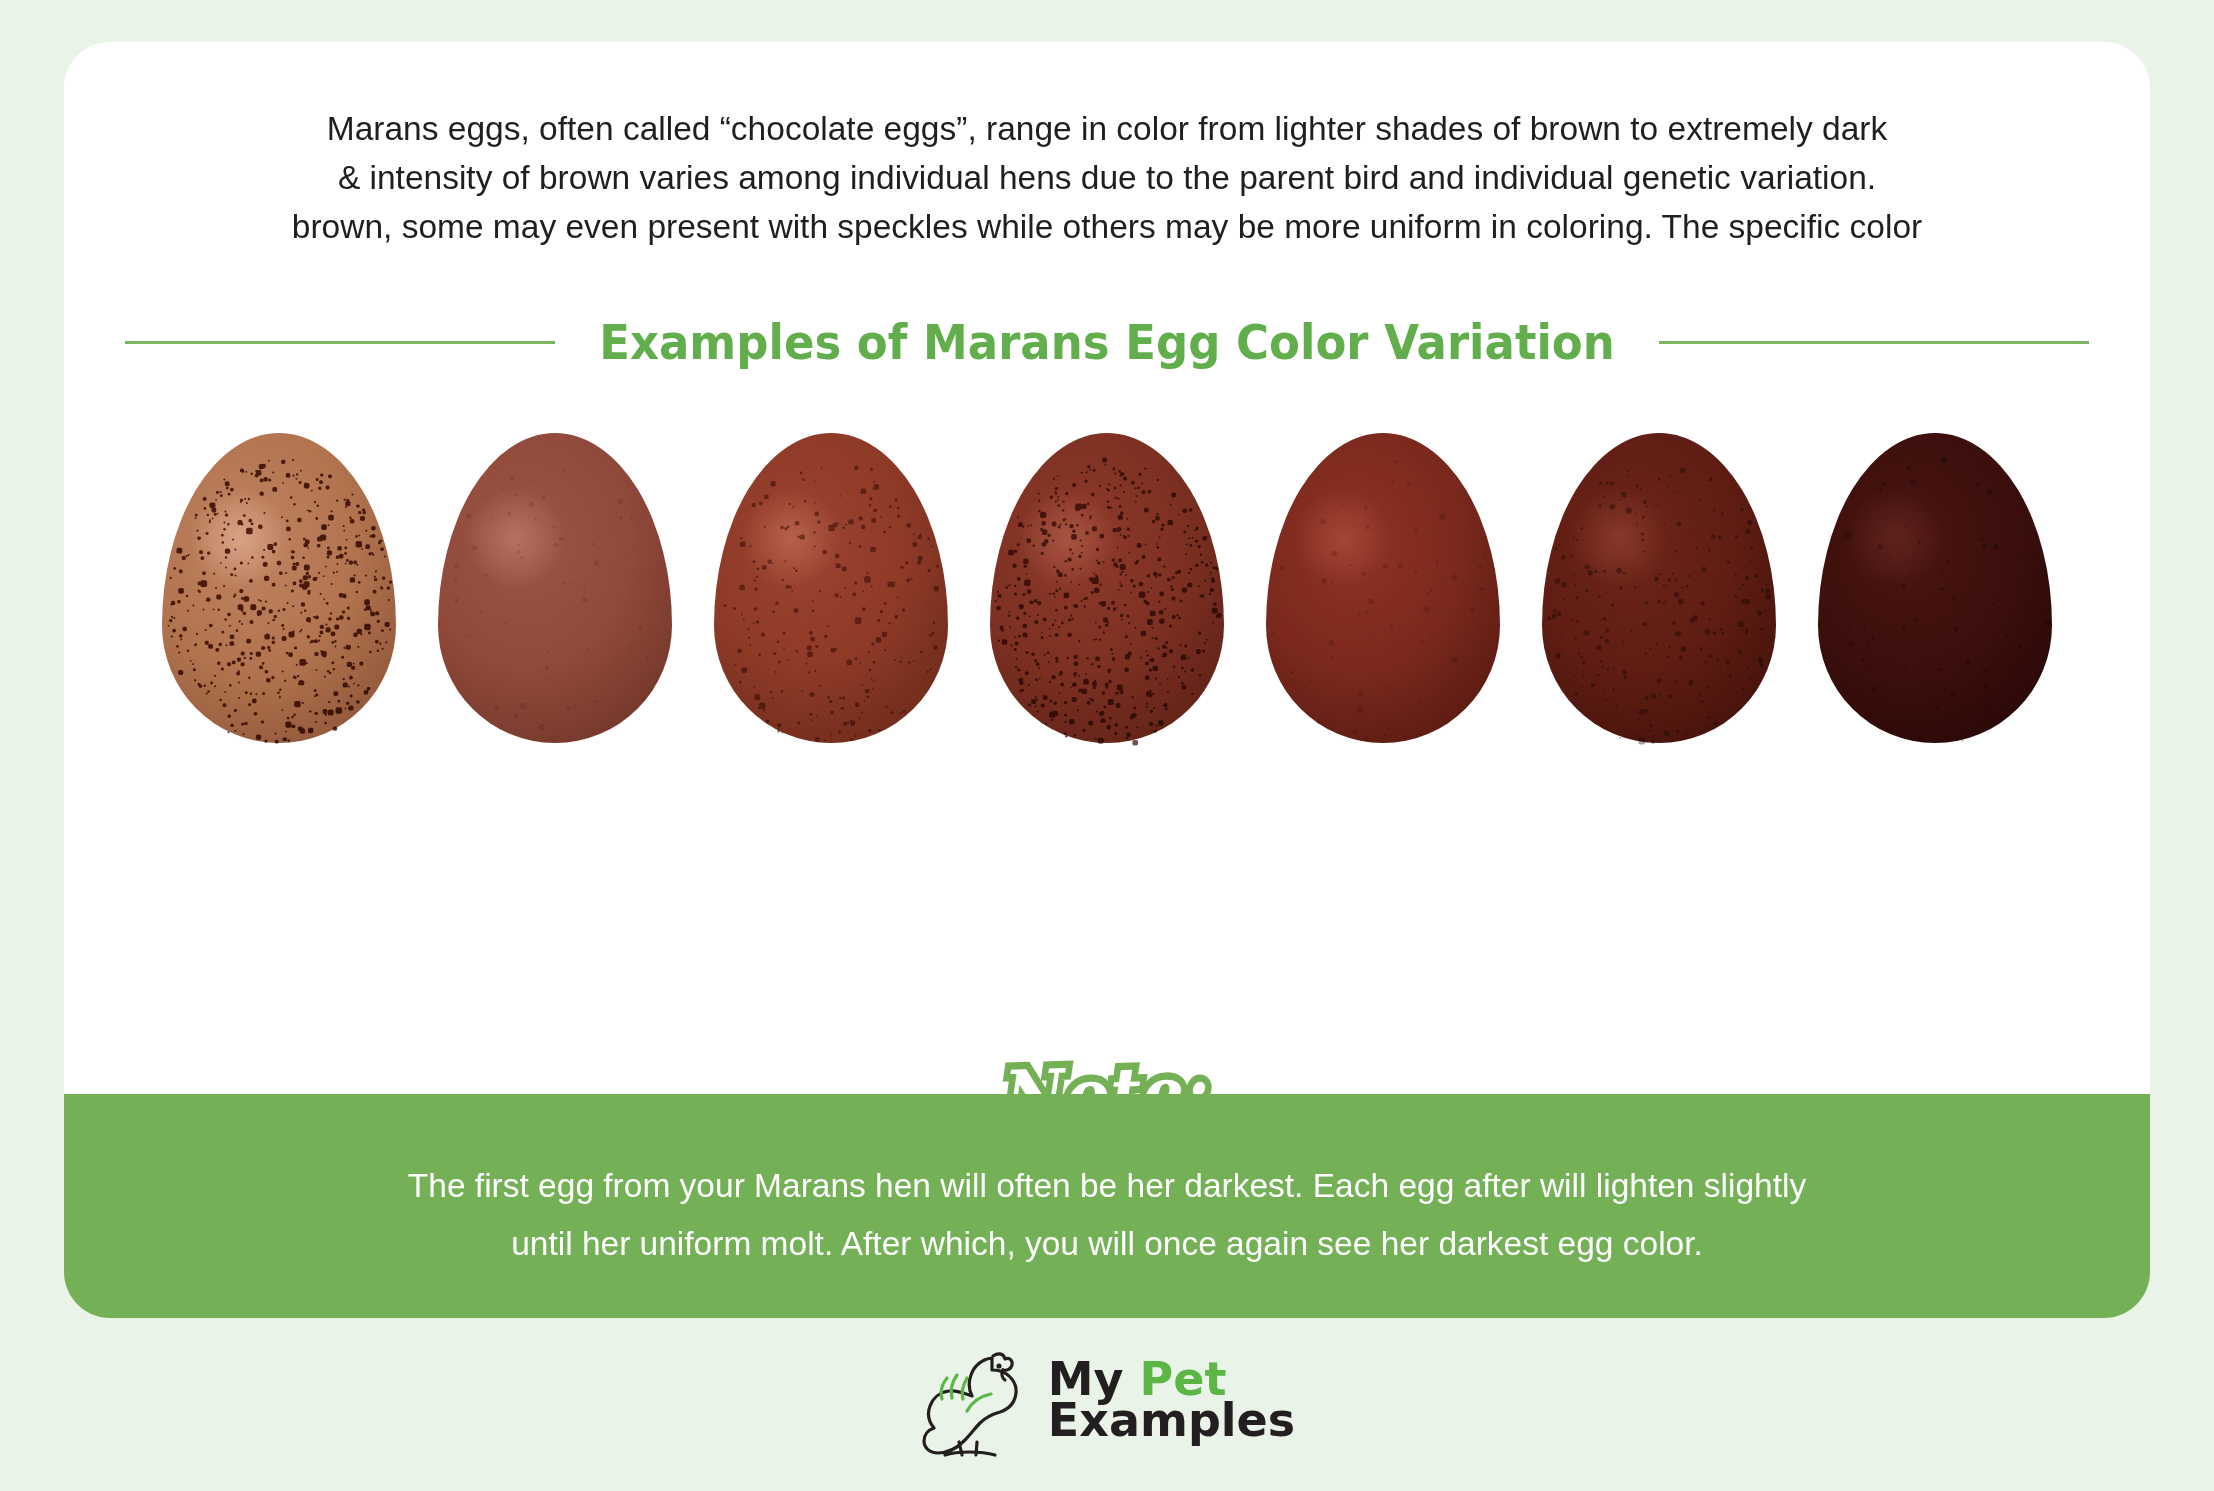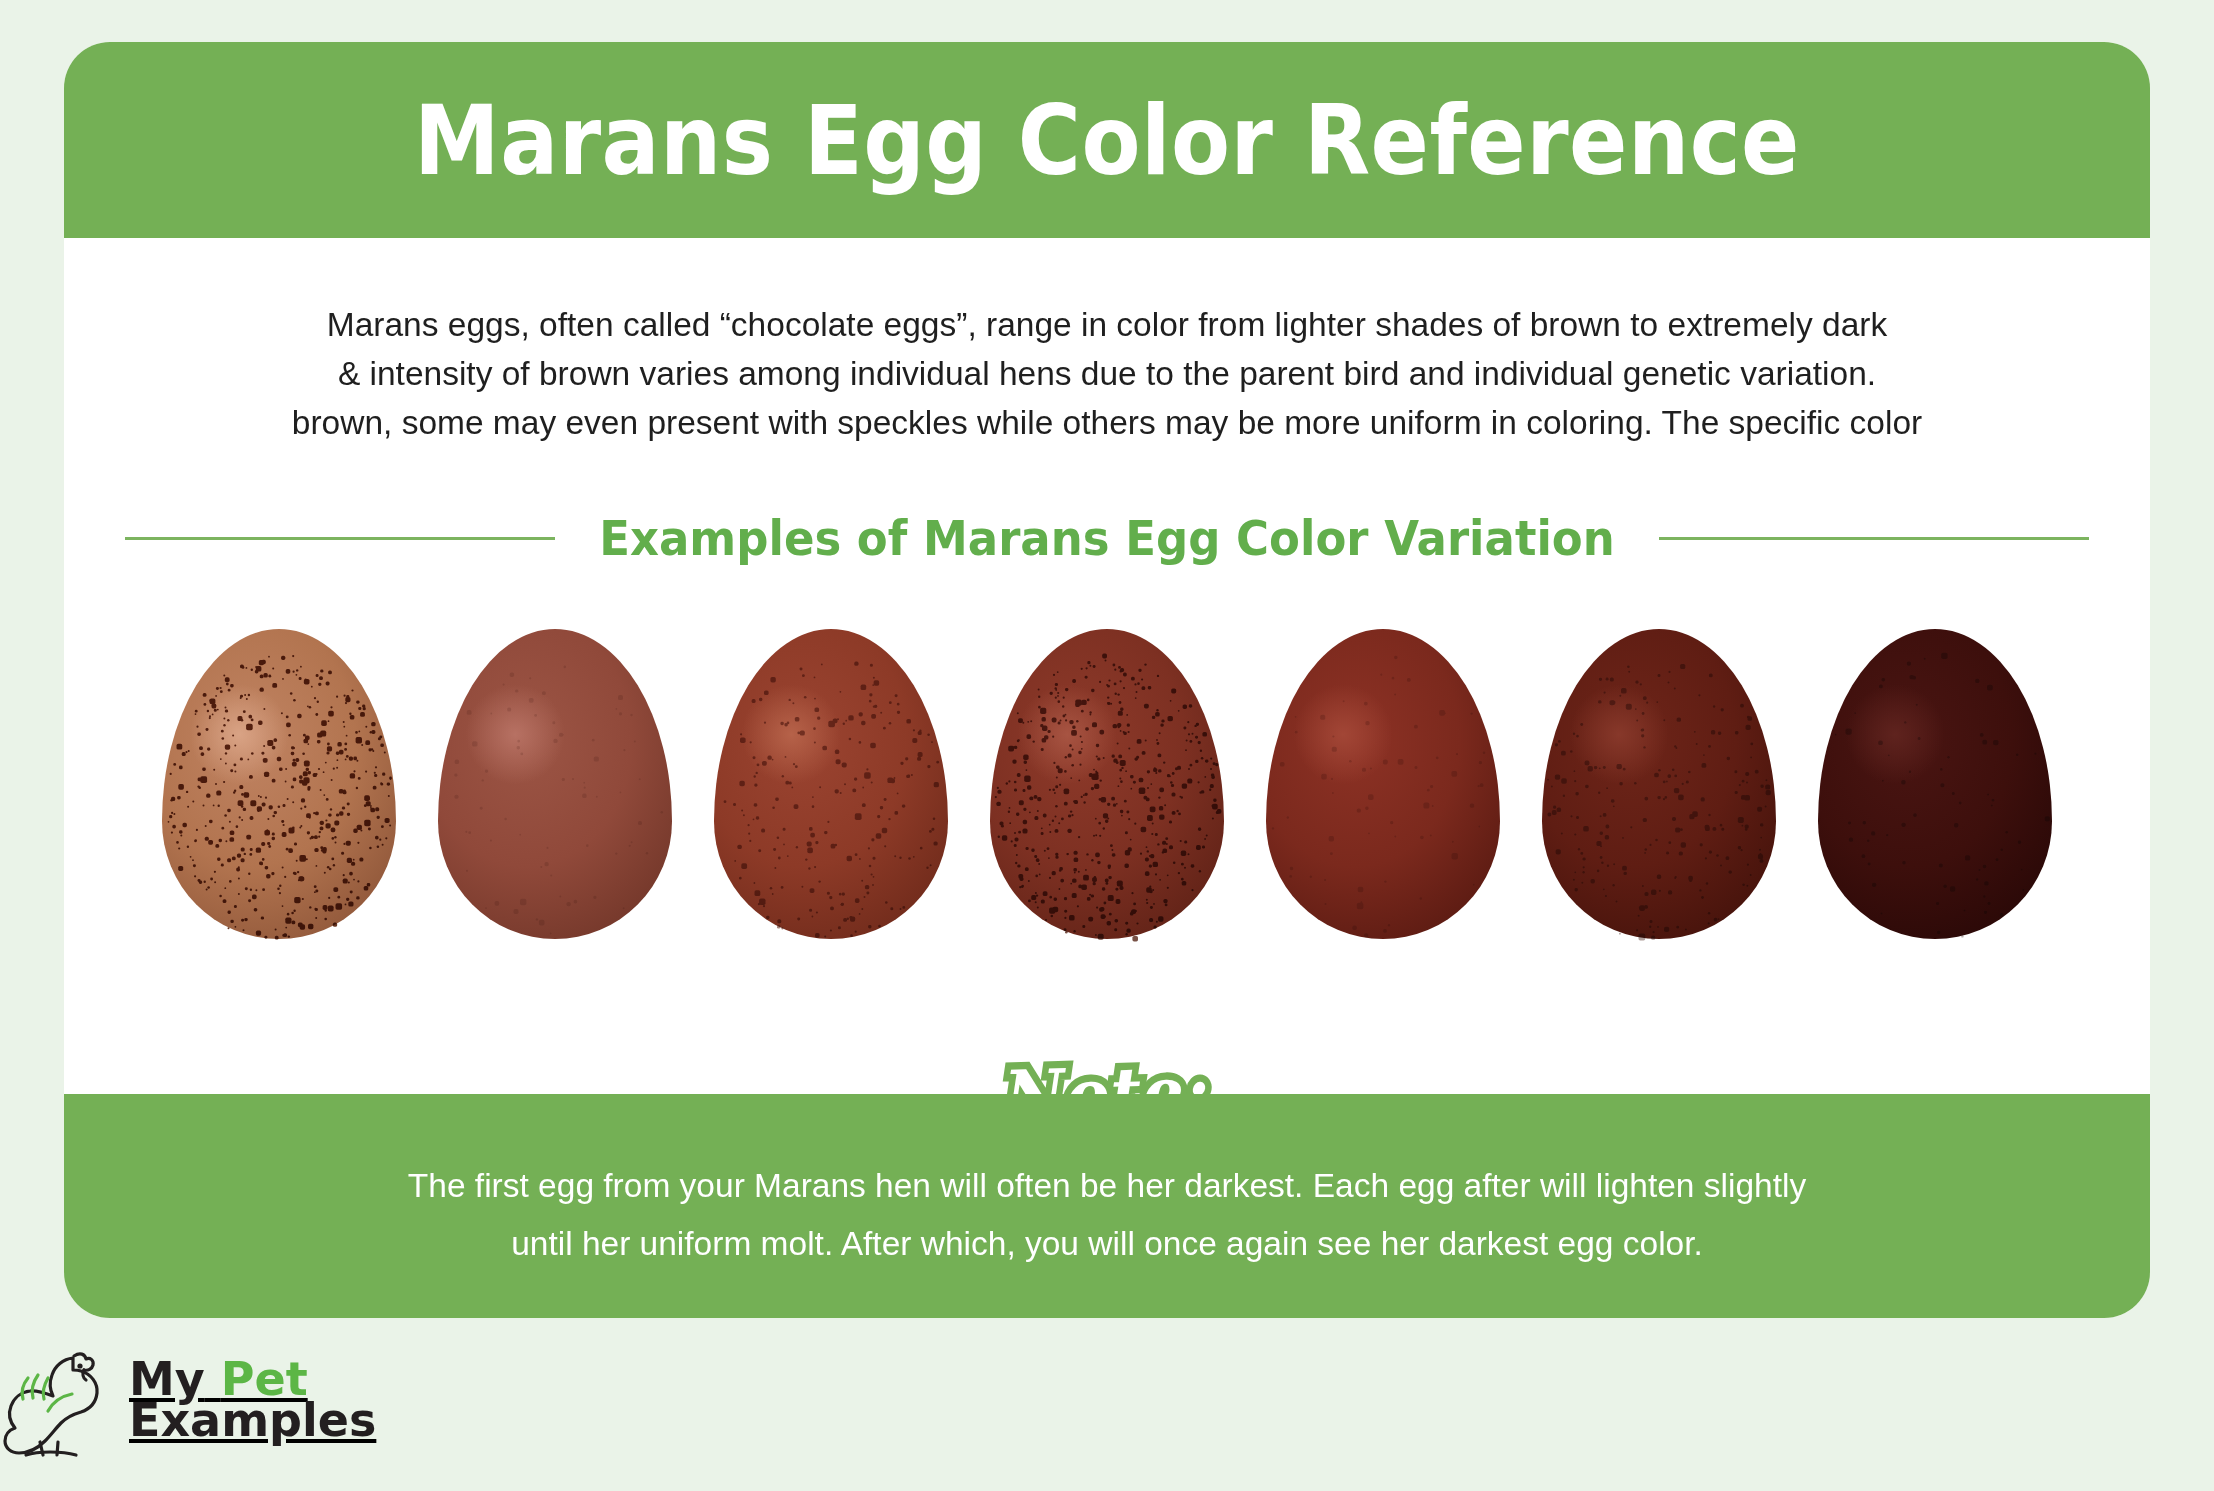--- a/index.html
+++ b/index.html
@@ -172,22 +172,22 @@
   .note-text p { margin: 8px; }
 
   
   .logo {
     position: absolute;
     left: 0;
     right: 0;
     top: 1342px;
     display: flex;
     align-items: center;
+    justify-content: center;
     gap: 21px;
-    text-decoration: underline;
   }
   .logo-mark { width: 108px; height: 116px; display: block; }
   .logo-type {
     display: flex;
     flex-direction: column;
     line-height: 0.9;
     font-family: "DejaVu Sans", sans-serif;
     font-weight: bold;
   }
   .logo-line1 { font-size: 46px; white-space: nowrap; }
@@ -195,23 +195,20 @@
   .ink { color: #231f20; }
   .leaf { color: #5cb646; }
 </style>
 </head>
 <body>
 
 <div class="page">
 
   <div class="card">
 
-    <div class="header">
-      <div class="header-title">Marans Egg Color Reference</div>
-    </div>
 
     <div class="body-area">
 
       <div class="intro">
         <p>Marans eggs, often called “chocolate eggs”, range in color from lighter shades of brown to extremely dark</p>
         <p>&amp; intensity of brown varies among individual hens due to the parent bird and individual genetic variation.</p>
         <p>brown, some may even present with speckles while others may be more uniform in coloring. The specific color</p>
       </div>
 
       <div class="section-heading">

